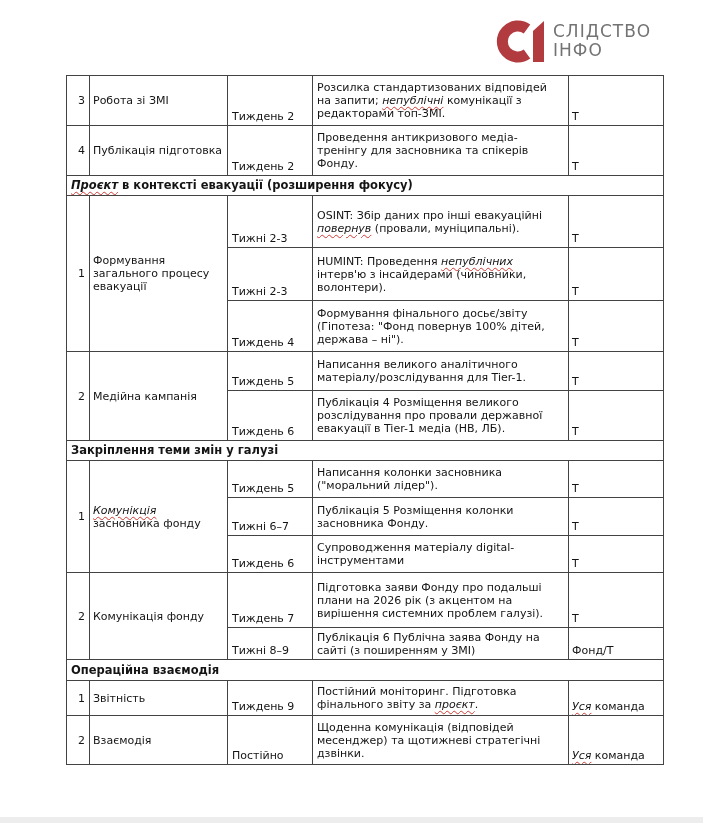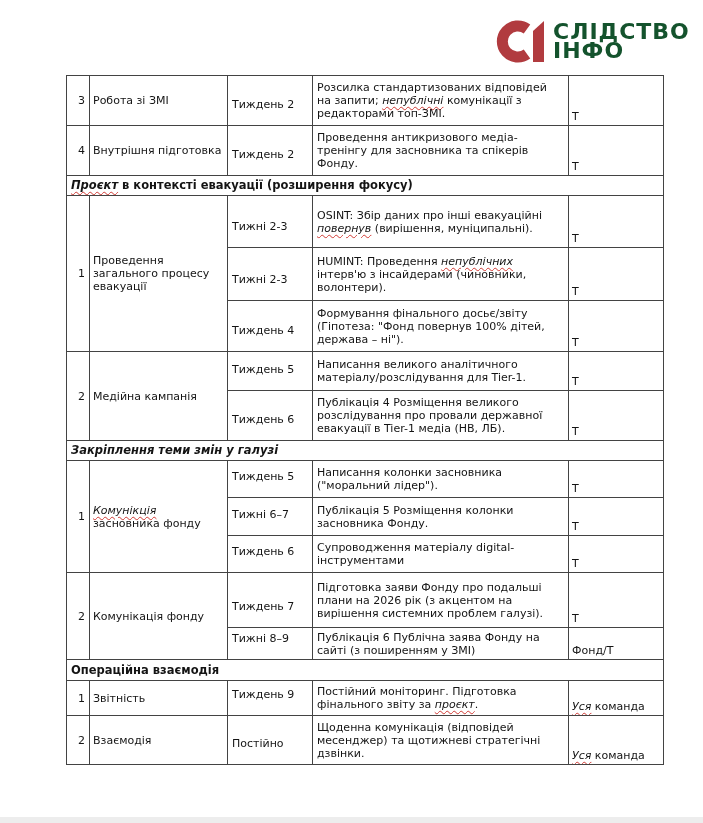--- a/index.html
+++ b/index.html
@@ -17,25 +17,25 @@
   .logo {
     position: absolute;
     top: 16px;
     left: 494px;
     display: flex;
     align-items: center;
     gap: 7px;
   }
   .logo-mark { width: 52px; height: 50px; display:block; }
   .logo-text {
-    font-weight: bold;
-    font-size: 22px;
+    font-weight: normal;
+    font-size: 17px;
     line-height: 19px;
     letter-spacing: 1px;
-    color: #14532d;
+    color: #737373;
     text-transform: uppercase;
   }
   
   .plan-table-wrap {
     position: absolute;
     top: 75px;
     left: 66px;
     width: 597px;
   }
   table.plan {
@@ -51,21 +51,21 @@
     overflow: hidden;
   }
   col.c-num  { width: 23px; }
   col.c-name { width: 138px; }
   col.c-week { width: 85px; }
   col.c-desc { width: 256px; }
   col.c-own  { width: 95px; }
 
   td.num  { vertical-align: middle; text-align: right; padding: 1px 4px 1px 1px; }
   td.name { vertical-align: middle; text-align: left;  padding: 1px 3px; }
-  td.week { vertical-align: bottom; text-align: left;  padding: 1px 3px 14px 4px; }
+  td.week { vertical-align: bottom; text-align: left;  padding: 1px 3px 2px 4px; }
   td.desc { vertical-align: middle; text-align: left;  padding: 1px 4px; }
   td.own  { vertical-align: bottom; text-align: left;  padding: 1px 3px 2px 3px; }
 
   td.section {
     font-weight: bold;
     font-size: 11.5px;
     vertical-align: middle;
     padding: 2px 4px;
     background: #ffffff;
   }
@@ -113,33 +113,33 @@
       <tbody>
           <tr style="height: 50px;">
             <td class="num" rowspan="1">3</td>
             <td class="name" rowspan="1"><span>Робота зі ЗМІ</span></td>
             <td class="week">Тиждень 2</td>
             <td class="desc"><span>Розсилка стандартизованих відповідей на запити; </span><span class="sq">непублічні</span><span> комунікації з редакторами топ-ЗМІ.</span></td>
             <td class="own"><span>Т</span></td>
           </tr>
           <tr style="height: 50px;">
             <td class="num" rowspan="1">4</td>
-            <td class="name" rowspan="1"><span>Внутрішня підготовка</span></td>
+            <td class="name" rowspan="1"><span>Публікація підготовка</span></td>
             <td class="week">Тиждень 2</td>
             <td class="desc"><span>Проведення антикризового медіа-тренінгу для засновника та спікерів Фонду.</span></td>
             <td class="own"><span>Т</span></td>
           </tr>
           <tr style="height: 20px;">
             <td colspan="5" class="section"><span class="sq">Проєкт</span><span> в контексті евакуації (розширення фокусу)</span></td>
           </tr>
           <tr style="height: 52px;">
             <td class="num" rowspan="3">1</td>
-            <td class="name" rowspan="3"><span>Проведення загального процесу евакуації</span></td>
+            <td class="name" rowspan="3"><span>Формування загального процесу евакуації</span></td>
             <td class="week">Тижні 2-3</td>
-            <td class="desc"><span>OSINT: Збір даних про інші евакуаційні </span><span class="sq">повернув</span><span> (вирішення, муніципальні).</span></td>
+            <td class="desc"><span>OSINT: Збір даних про інші евакуаційні </span><span class="sq">повернув</span><span> (провали, муніципальні).</span></td>
             <td class="own"><span>Т</span></td>
           </tr>
           <tr style="height: 53px;">
             <td class="week">Тижні 2-3</td>
             <td class="desc"><span>HUMINT: Проведення </span><span class="sq">непублічних</span><span> інтерв'ю з інсайдерами (чиновники, волонтери).</span></td>
             <td class="own"><span>Т</span></td>
           </tr>
           <tr style="height: 51px;">
             <td class="week">Тиждень 4</td>
             <td class="desc"><span>Формування фінального досьє/звіту (Гіпотеза: "Фонд повернув 100% дітей, держава – ні").</span></td>
@@ -150,21 +150,21 @@
             <td class="name" rowspan="2"><span>Медійна кампанія</span></td>
             <td class="week">Тиждень 5</td>
             <td class="desc"><span>Написання великого аналітичного матеріалу/розслідування для Tier-1.</span></td>
             <td class="own"><span>Т</span></td>
           </tr>
           <tr style="height: 50px;">
             <td class="week">Тиждень 6</td>
             <td class="desc"><span>Публікація 4 Розміщення великого розслідування про провали державної евакуації в Tier-1 медіа (НВ, ЛБ).</span></td>
             <td class="own"><span>Т</span></td>
           </tr>
-          <tr style="height: 20px; font-style: italic;">
+          <tr style="height: 20px;">
             <td colspan="5" class="section"><span>Закріплення теми змін у галузі</span></td>
           </tr>
           <tr style="height: 37px;">
             <td class="num" rowspan="3">1</td>
             <td class="name" rowspan="3"><span class="sq">Комунікція</span><span> засновника фонду</span></td>
             <td class="week">Тиждень 5</td>
             <td class="desc"><span>Написання колонки засновника ("моральний лідер").</span></td>
             <td class="own"><span>Т</span></td>
           </tr>
           <tr style="height: 38px;">

